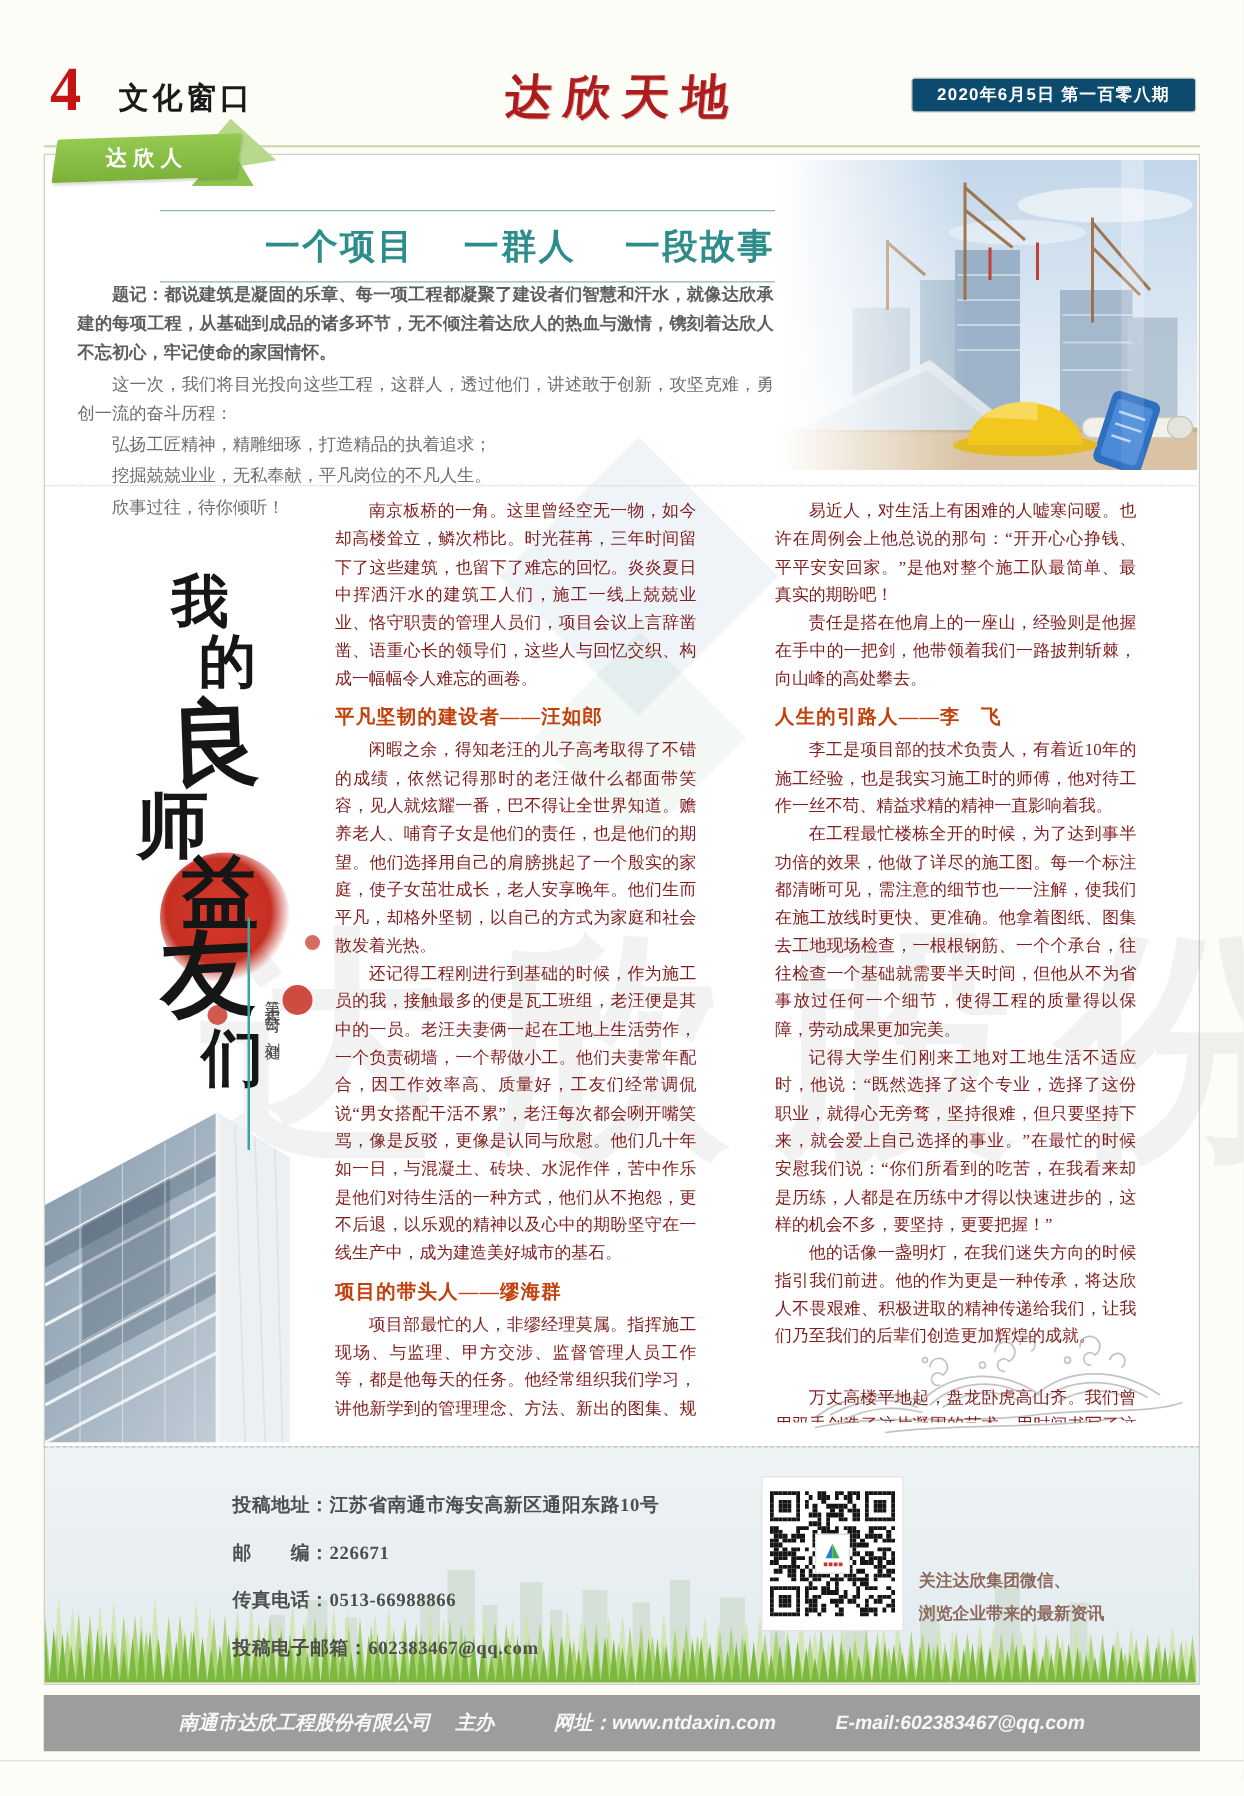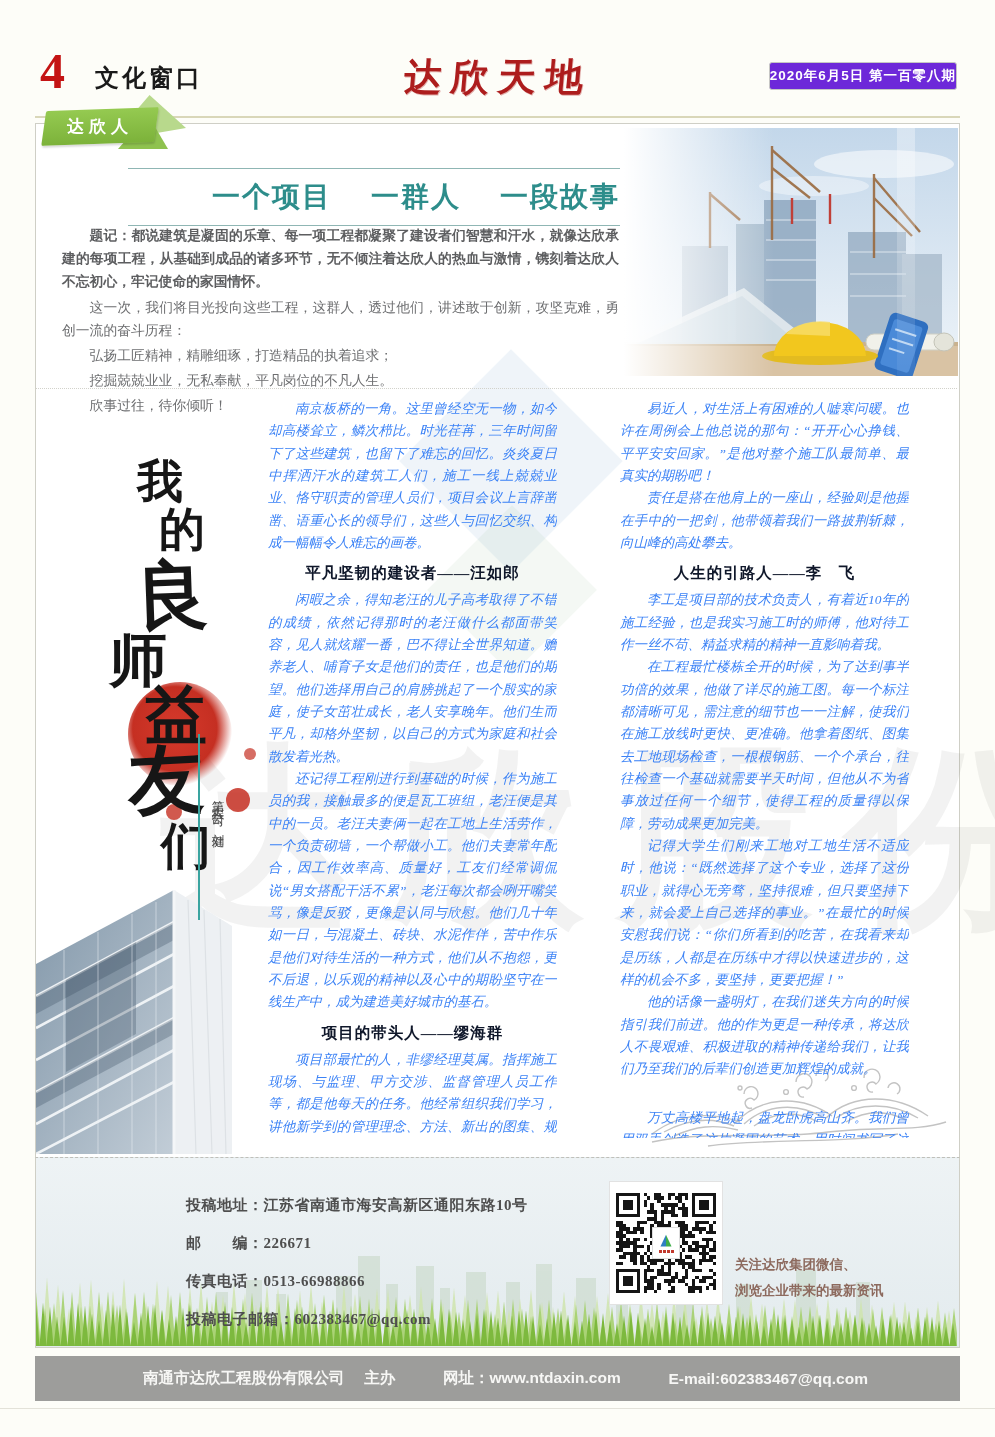--- a/index.html
+++ b/index.html
@@ -6,40 +6,40 @@
   .page{position:relative;width:995px;height:1437px;margin:0 auto;background:#fdfdf8;overflow:hidden;
         font-family:"Liberation Serif","DejaVu Serif",serif;}
 
   
   .pagenum{position:absolute;left:40px;top:46px;font-size:50px;line-height:1;font-weight:900;color:#c41414;}
   .section-name{position:absolute;left:95px;top:62px;font-size:24px;font-weight:900;color:#1a1a1a;
                 letter-spacing:3px;font-family:"Liberation Sans","DejaVu Sans",sans-serif;}
   .masthead{position:absolute;left:50%;top:52px;transform:translateX(-50%) skewX(-5deg);
             font-size:38px;font-weight:900;color:#ad1d1d;letter-spacing:9px;white-space:nowrap;
             text-shadow:1px 1px 0 rgba(173,29,29,.35);}
-  .issue-badge{position:absolute;right:38px;top:62px;background:#6d28d9;border:1px solid #c6c6c4;border-radius:3px;
-               color:#fff;font-size:13.5px;font-weight:700;padding:4px 0;letter-spacing:1px;
+  .issue-badge{position:absolute;right:38px;top:62px;background:#0c4a6e;border:1px solid #c6c6c4;border-radius:3px;
+               color:#fff;font-size:13.5px;font-weight:700;padding:4px 20px;letter-spacing:1px;
                font-family:"Liberation Sans","DejaVu Sans",sans-serif;}
   .header-rule{position:absolute;left:35px;right:35px;top:116px;height:2px;background:#d9d7b9;}
 
   
   .main-box{position:absolute;left:35px;top:123px;width:923px;height:1033px;background:#fff;
             border:1px solid #cfcfc6;}
   .contact-box{position:absolute;left:35px;top:1157px;width:923px;height:189px;
                background:linear-gradient(#eef3f5,#e3ebee);
                border-left:1px solid #cfcfc6;border-right:1px solid #cfcfc6;border-bottom:1px solid #cfcfc6;
                border-top:1px dashed #bfbfb9;}
   .footer-bar{position:absolute;left:35px;top:1356px;width:925px;height:45px;background:#9d9d9b;
               display:flex;align-items:center;justify-content:space-between;box-sizing:border-box;
               padding:0 92px 0 108px;color:#f7f7f5;font-size:15.5px;font-weight:700;
-              font-family:"Liberation Sans","DejaVu Sans",sans-serif;}
+              font-family:"Liberation Sans","DejaVu Sans",sans-serif;font-style:italic;}
   .bottom-hairline{position:absolute;left:0;right:0;top:1408px;height:1px;background:#e3e2d9;}
 
   
-  .ribbon{position:absolute;left:44px;top:109px;width:112px;height:35px;z-index:6;}
+  .ribbon{position:absolute;left:44px;top:109px;width:124px;height:35px;z-index:6;padding-left:23px;}
   .ribbon .leaf{position:absolute;right:-30px;top:-14px;width:76px;height:46px;background:#b8d98c;
                 clip-path:polygon(0 100%,52% 0,100% 72%);}
   .ribbon .leaf2{position:absolute;right:-12px;top:6px;width:50px;height:34px;background:#8fc24f;
                  clip-path:polygon(0 100%,60% 0,100% 100%);}
   .ribbon .flag{position:absolute;inset:0;background:linear-gradient(#95ca51,#7cb23a);
                 transform:skewX(-10deg) rotate(-2deg);border-radius:2px;box-shadow:1px 2px 2px rgba(0,0,0,.15);}
   .ribbon .txt{position:absolute;inset:0;display:flex;align-items:center;justify-content:center;
                color:#fff;font-weight:700;font-size:17px;letter-spacing:5px;
                font-family:"Liberation Sans","DejaVu Sans",sans-serif;}
 
@@ -79,22 +79,22 @@
             background:radial-gradient(circle at 45% 45%, #d63a2c 0%, #c52f22 52%, rgba(197,47,34,0) 71%);
             box-shadow:58px 66px 0 -40px rgba(197,47,34,.85), -6px 78px 0 -44px rgba(197,47,34,.8),
                        70px 20px 0 -46px rgba(197,47,34,.7);}
   .byline-block{position:absolute;left:198px;top:734px;height:186px;z-index:3;border-left:2px solid #3aa4a0;
                 padding-left:9px;display:flex;align-items:flex-end;}
   .byline{writing-mode:vertical-rl;font-size:12.5px;letter-spacing:3px;color:#4c4c4c;height:130px;}
 
   
   .col{position:absolute;top:398px;width:289px;height:740px;z-index:3;overflow:hidden;}
   .col1{left:268px;} .col2{left:620px;}
-  .col p{margin:0;text-indent:2em;text-align:justify;font-size:13.5px;line-height:1.655;color:#3b82f6;font-style:italic;}
-  .col h4{margin:9px 0 5px;text-align:center;font-size:15.5px;font-weight:700;color:#0f172a;letter-spacing:1px;}
+  .col p{margin:0;text-indent:2em;text-align:justify;font-size:13.5px;line-height:1.655;color:#7f1d1d;}
+  .col h4{margin:9px 0 5px;font-size:15.5px;font-weight:700;color:#c2410c;letter-spacing:1px;}
   .col p.closing{margin-top:26px;}
 
   .waves{position:absolute;left:648px;top:1058px;width:302px;height:92px;z-index:2;}
   .bldg-photo{position:absolute;left:36px;top:884px;width:196px;height:270px;z-index:2;}
 
   
   .contact-lines{position:absolute;left:186px;top:1186px;z-index:4;color:#4e4e4e;}
   .contact-lines .row{font-size:15px;font-weight:700;line-height:38px;letter-spacing:.5px;}
   .grass{position:absolute;left:36px;top:1206px;width:921px;height:140px;z-index:3;}
 

